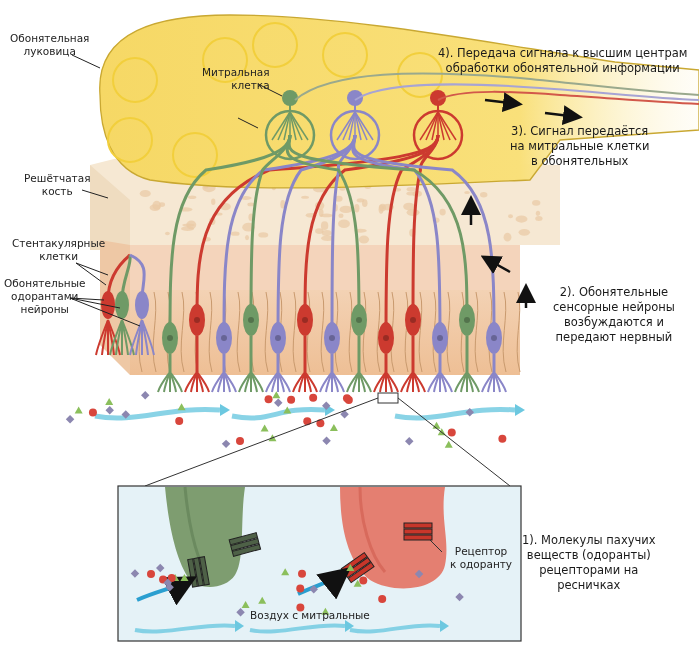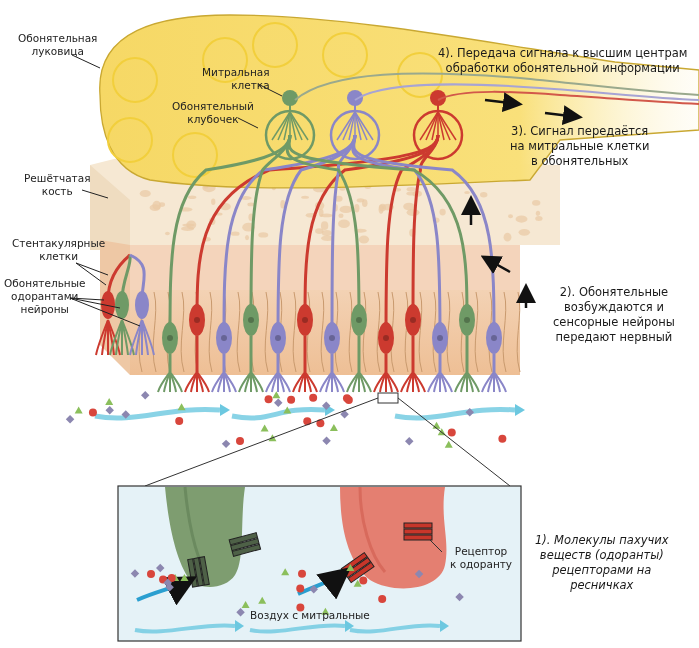--- a/index.html
+++ b/index.html
@@ -446,31 +446,27 @@
           <rect x="416.08787722908096" y="571.052490569273" width="6" height="6" fill="#8c87b0" transform="rotate(45 419.08787722908096 574.052490569273)"></rect>
           <polygon points="357.63374485596705,579.7317172496571 361.63374485596705,586.7317172496571 353.63374485596705,586.7317172496571" fill="#8bbf5c"></polygon>
           <circle cx="300.3668552812071" cy="607.6136188271605" r="4" fill="#d8463c"></circle>
           <rect x="166.63288751714677" y="584.3031335733882" width="6" height="6" fill="#8c87b0" transform="rotate(45 169.63288751714677 587.3031335733882)"></rect>
           <polygon points="285.18492798353907,568.3681627229081 289.18492798353907,575.3681627229081 281.18492798353907,575.3681627229081" fill="#8bbf5c"></polygon>
         </g>
   </g>
 </svg>
 
 
-<div class="lbl" style="left:18px;top:32px;text-align:center;">
+<div class="lbl" style="left:10px;top:32px;text-align:center;">
   <div>Обонятельная</div>
   <div>луковица</div>
 </div>
 <div class="lbl" style="left:202px;top:66px;text-align:right;">
   <div>Митральная</div>
   <div>клетка</div>
-</div>
-<div class="lbl" style="left:172px;top:100px;">
-  <div>Обонятельный</div>
-  <div>клубочек</div>
 </div>
 <div class="lbl" style="left:24px;top:172px;">
   <div>Решётчатая</div>
   <div>кость</div>
 </div>
 <div class="lbl" style="left:12px;top:237px;">
   <div>Стентакулярные</div>
   <div>клетки</div>
 </div>
 <div class="lbl" style="left:4px;top:277px;">
@@ -489,25 +485,25 @@
   <div>4). Передача сигнала к высшим центрам</div>
   <div>обработки обонятельной информации</div>
 </div>
 <div class="step" style="left:486px;top:124px;margin-left:24px;">
   <div>3). Сигнал передаётся</div>
   <div>на митральные клетки</div>
   <div>в обонятельных</div>
 </div>
 <div class="step" style="left:553px;top:285px;">
   <div>2). Обонятельные</div>
+  <div>сенсорные нейроны</div>
   <div>возбуждаются и</div>
-  <div>сенсорные нейроны</div>
   <div>передают нервный</div>
 </div>
-<div class="step" style="left:535px;top:533px;font-style:italic;">
+<div class="step" style="left:522px;top:533px;">
   <div>1). Молекулы пахучих</div>
   <div>веществ  (одоранты)</div>
   <div>рецепторами  на</div>
   <div>ресничках</div>
 </div>
 
 
 <svg width="699" height="648" style="position:absolute;left:0;top:0;pointer-events:none;">
   <line x1="72" y1="55" x2="100" y2="68" stroke="#222" stroke-width="1"></line>
   <line x1="258" y1="84" x2="282" y2="96" stroke="#222" stroke-width="1"></line>

